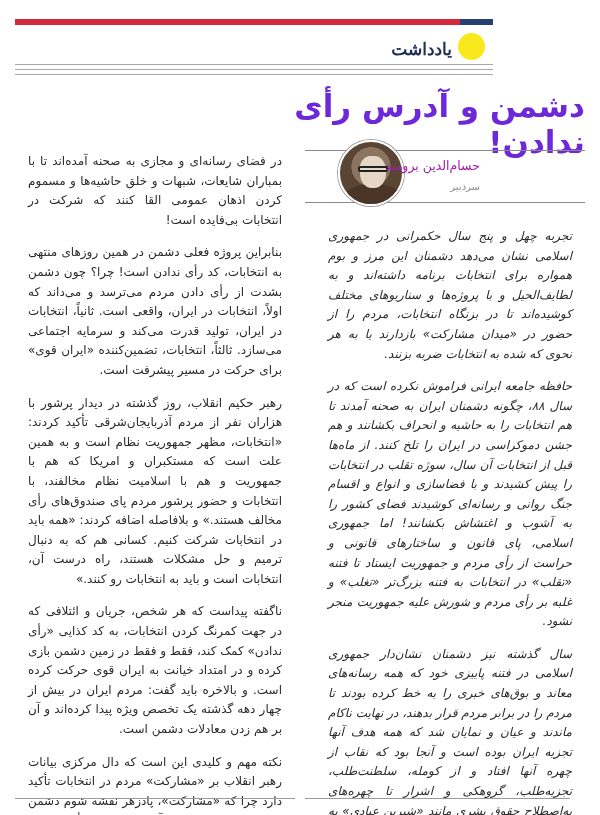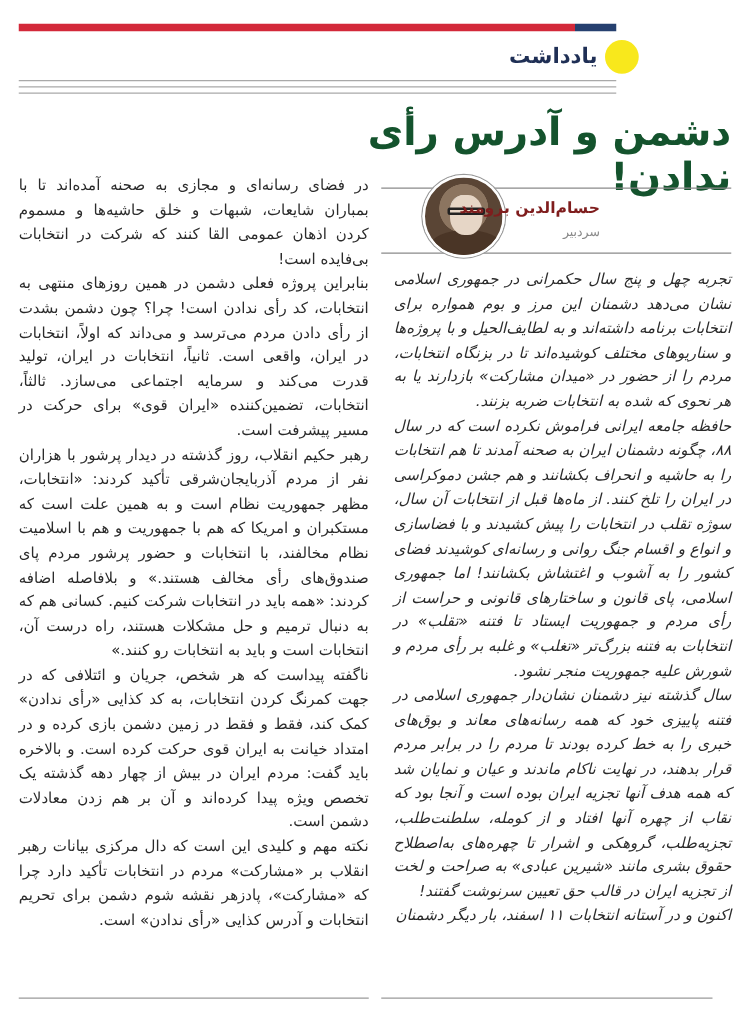--- a/index.html
+++ b/index.html
@@ -3,45 +3,45 @@
 <meta charset="utf-8">
 <style>
   * { box-sizing: border-box; margin: 0; padding: 0; }
   html, body { width: 600px; height: 815px; background: #ffffff; overflow: hidden; }
   body { font-family: "DejaVu Sans", sans-serif; color: #2a2a2a; position: relative; }
 
   .topbar { position: absolute; top: 19px; left: 15px; width: 478px; height: 6px; display: flex; direction: ltr; }
   .topbar .red { flex: 1; background: #d3293a; }
   .topbar .blue { width: 33px; background: #26406f; }
 
-  .section-head { position: absolute; top: 30px; right: 89px; height: 30px; display: flex; align-items: center; gap: 6px; }
+  .section-head { position: absolute; top: 30px; right: 115px; height: 30px; display: flex; align-items: flex-end; gap: 6px; font-family: Liberation Serif, serif; }
   .section-dot { width: 27px; height: 27px; border-radius: 50%; background: #f8e81c; }
   .section-title { font-size: 17px; font-weight: bold; color: #1f2f55; }
 
   .triple-rule { position: absolute; top: 64px; left: 15px; width: 478px; }
   .triple-rule div { height: 1px; background: #a9a9a9; margin-bottom: 4px; }
 
-  .headline { position: absolute; top: 88px; right: 15px; width: 300px; font-size: 31px; font-weight: bold; color: #14532d; text-align: right; letter-spacing: -0.5px; }
+  .headline { position: absolute; top: 88px; right: 15px; width: 300px; font-size: 31px; font-weight: bold; color: #6d28d9; text-align: right; letter-spacing: -0.5px; }
 
   .byline-rule { position: absolute; left: 305px; width: 280px; height: 1px; background: #8a8a8a; }
   .byline-rule.top { top: 150px; }
   .byline-rule.bottom { top: 202px; }
 
   .avatar { position: absolute; top: 140px; left: 338px; width: 66px; height: 66px; border-radius: 50%; background: radial-gradient(circle at 50% 40%, #d9cfc4 0 22%, #8c7560 23% 40%, #5a4535 41% 100%); border: 2px solid #ffffff; box-shadow: 0 0 0 1px #9a9a9a; overflow: hidden; }
   .avatar .face { position: absolute; top: 14px; left: 20px; width: 26px; height: 32px; border-radius: 45%; background: #e6d6c6; }
   .avatar .glasses { position: absolute; top: 24px; left: 18px; width: 30px; height: 6px; border: 2px solid #222; border-radius: 2px; }
   .avatar .jacket { position: absolute; bottom: -6px; left: 4px; width: 58px; height: 26px; border-radius: 50% 50% 0 0; background: #4a3526; }
 
-  .author-name { position: absolute; top: 158px; right: 120px; font-size: 12.5px; font-weight: bold; color: #7f1d1d; }
+  .author-name { position: absolute; top: 158px; right: 120px; font-size: 12.5px; font-weight: normal; color: #a21caf; }
   .author-role { position: absolute; top: 181px; right: 120px; font-size: 10px; color: #8a8a8a; }
 
   .col { position: absolute; font-size: 12px; line-height: 19.6px; text-align: justify; text-align-last: right; color: #2b2b2b; }
   .col.right { top: 214px; right: 15px; width: 270px; font-style: italic; }
   .col.left { top: 139px; right: 305px; width: 280px; }
-  .col p { margin: 0; }
+  .col p { margin: 13px; }
 
   .col-end-rule { position: absolute; height: 1px; background: #9a9a9a; }
   .col-end-rule.right { top: 798px; left: 305px; width: 265px; }
   .col-end-rule.left { top: 798px; left: 15px; width: 280px; }
 </style>
 </head>
 <body>
 
 <div class="topbar">
   <div class="red"></div>

